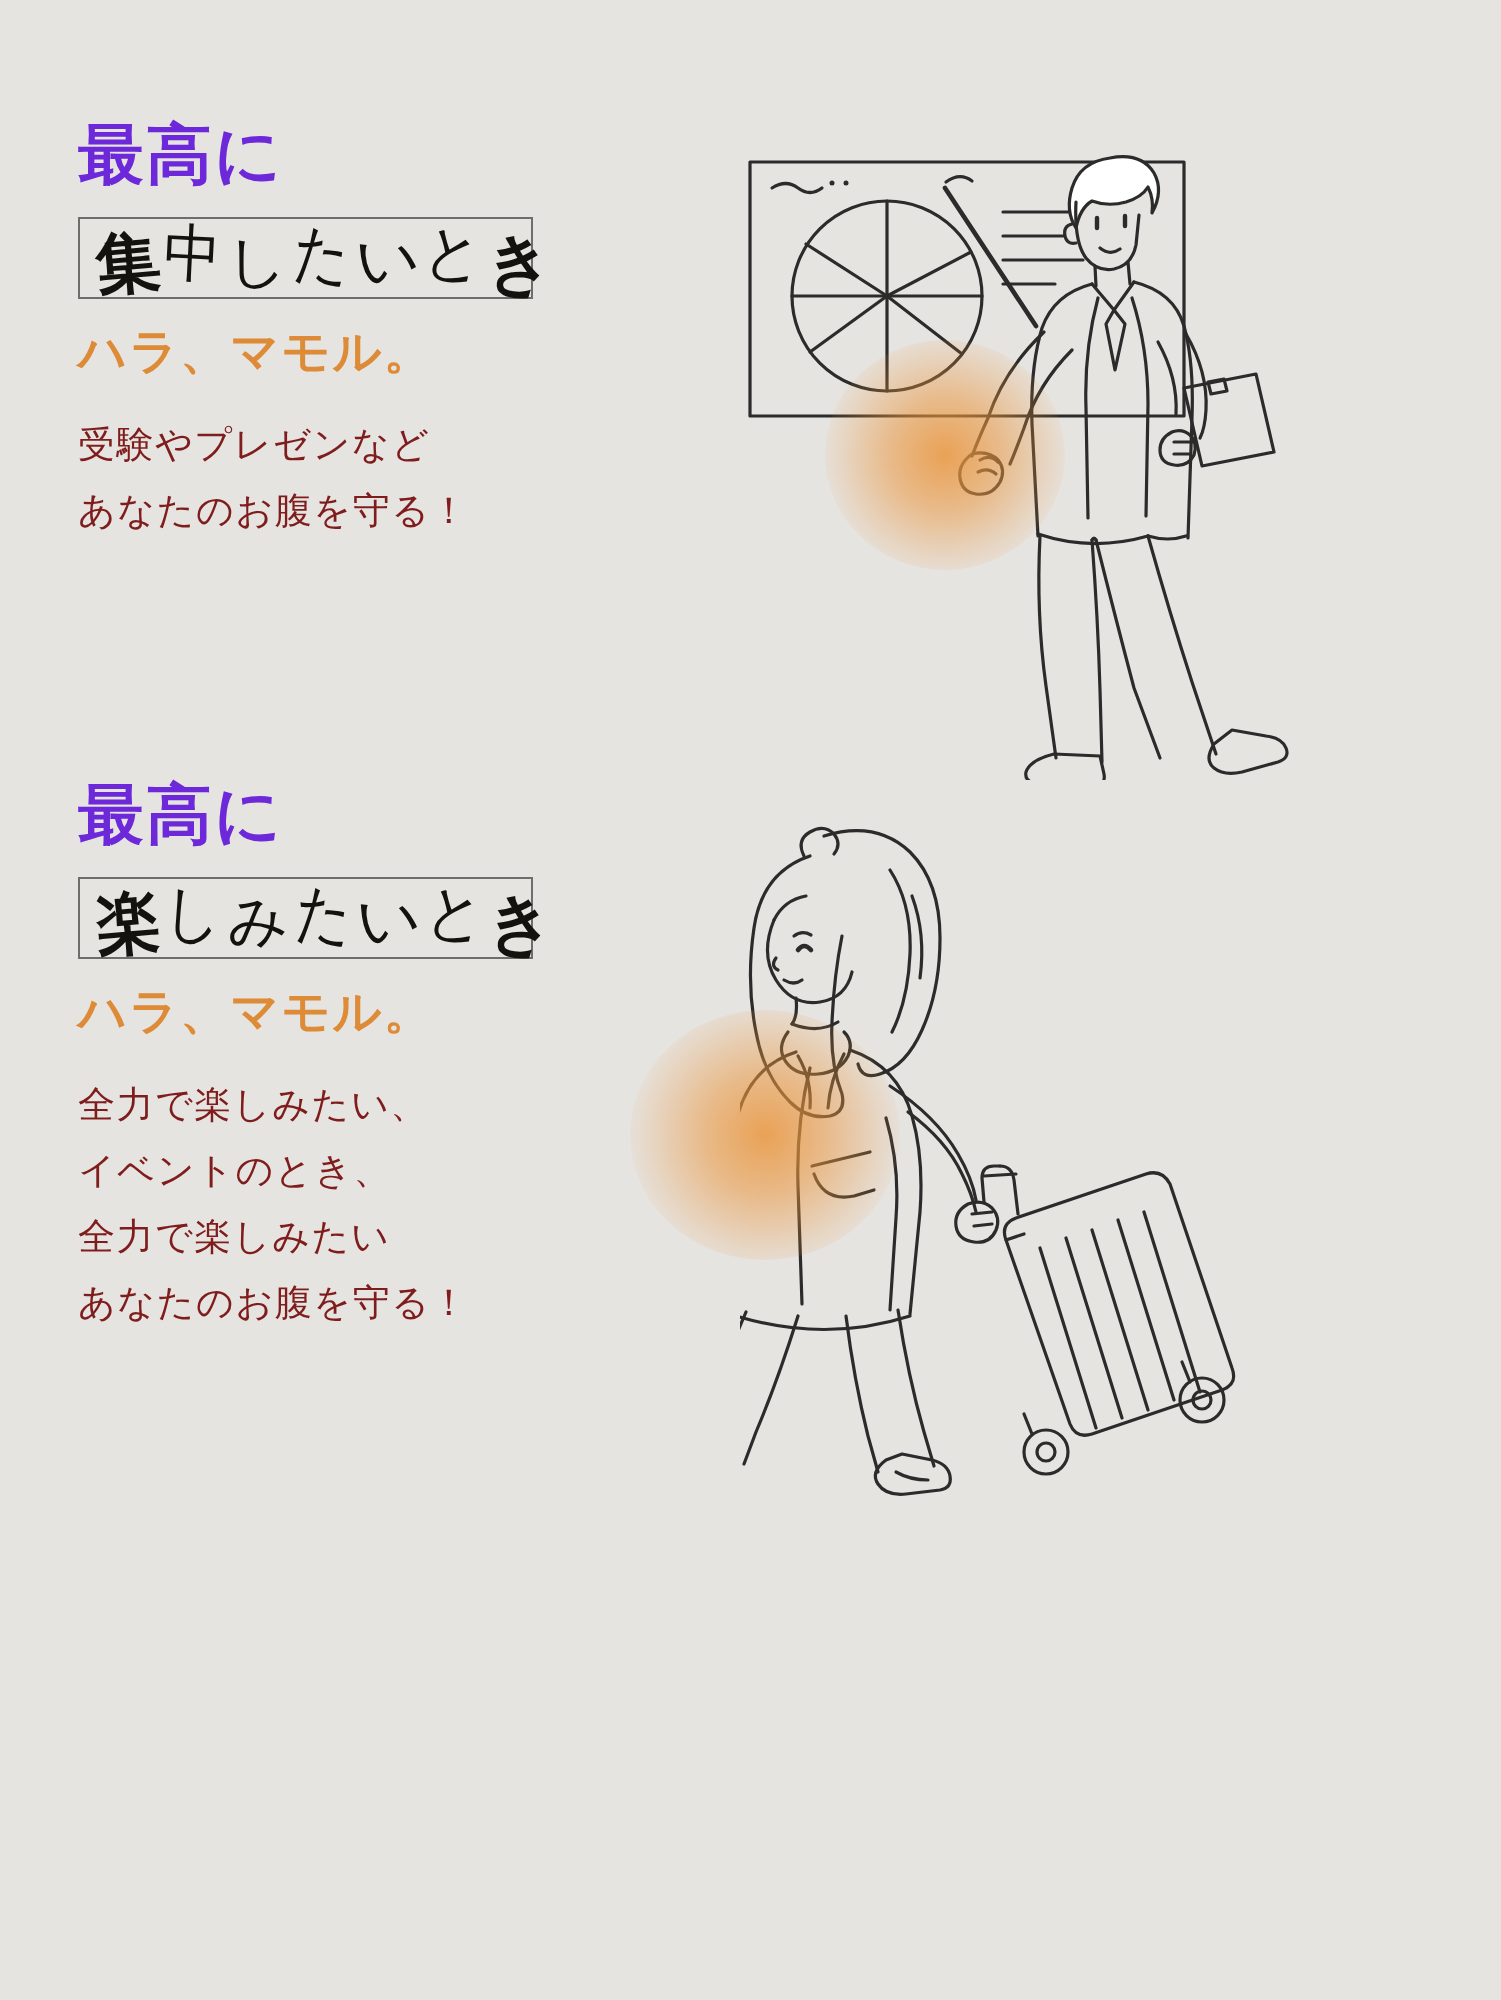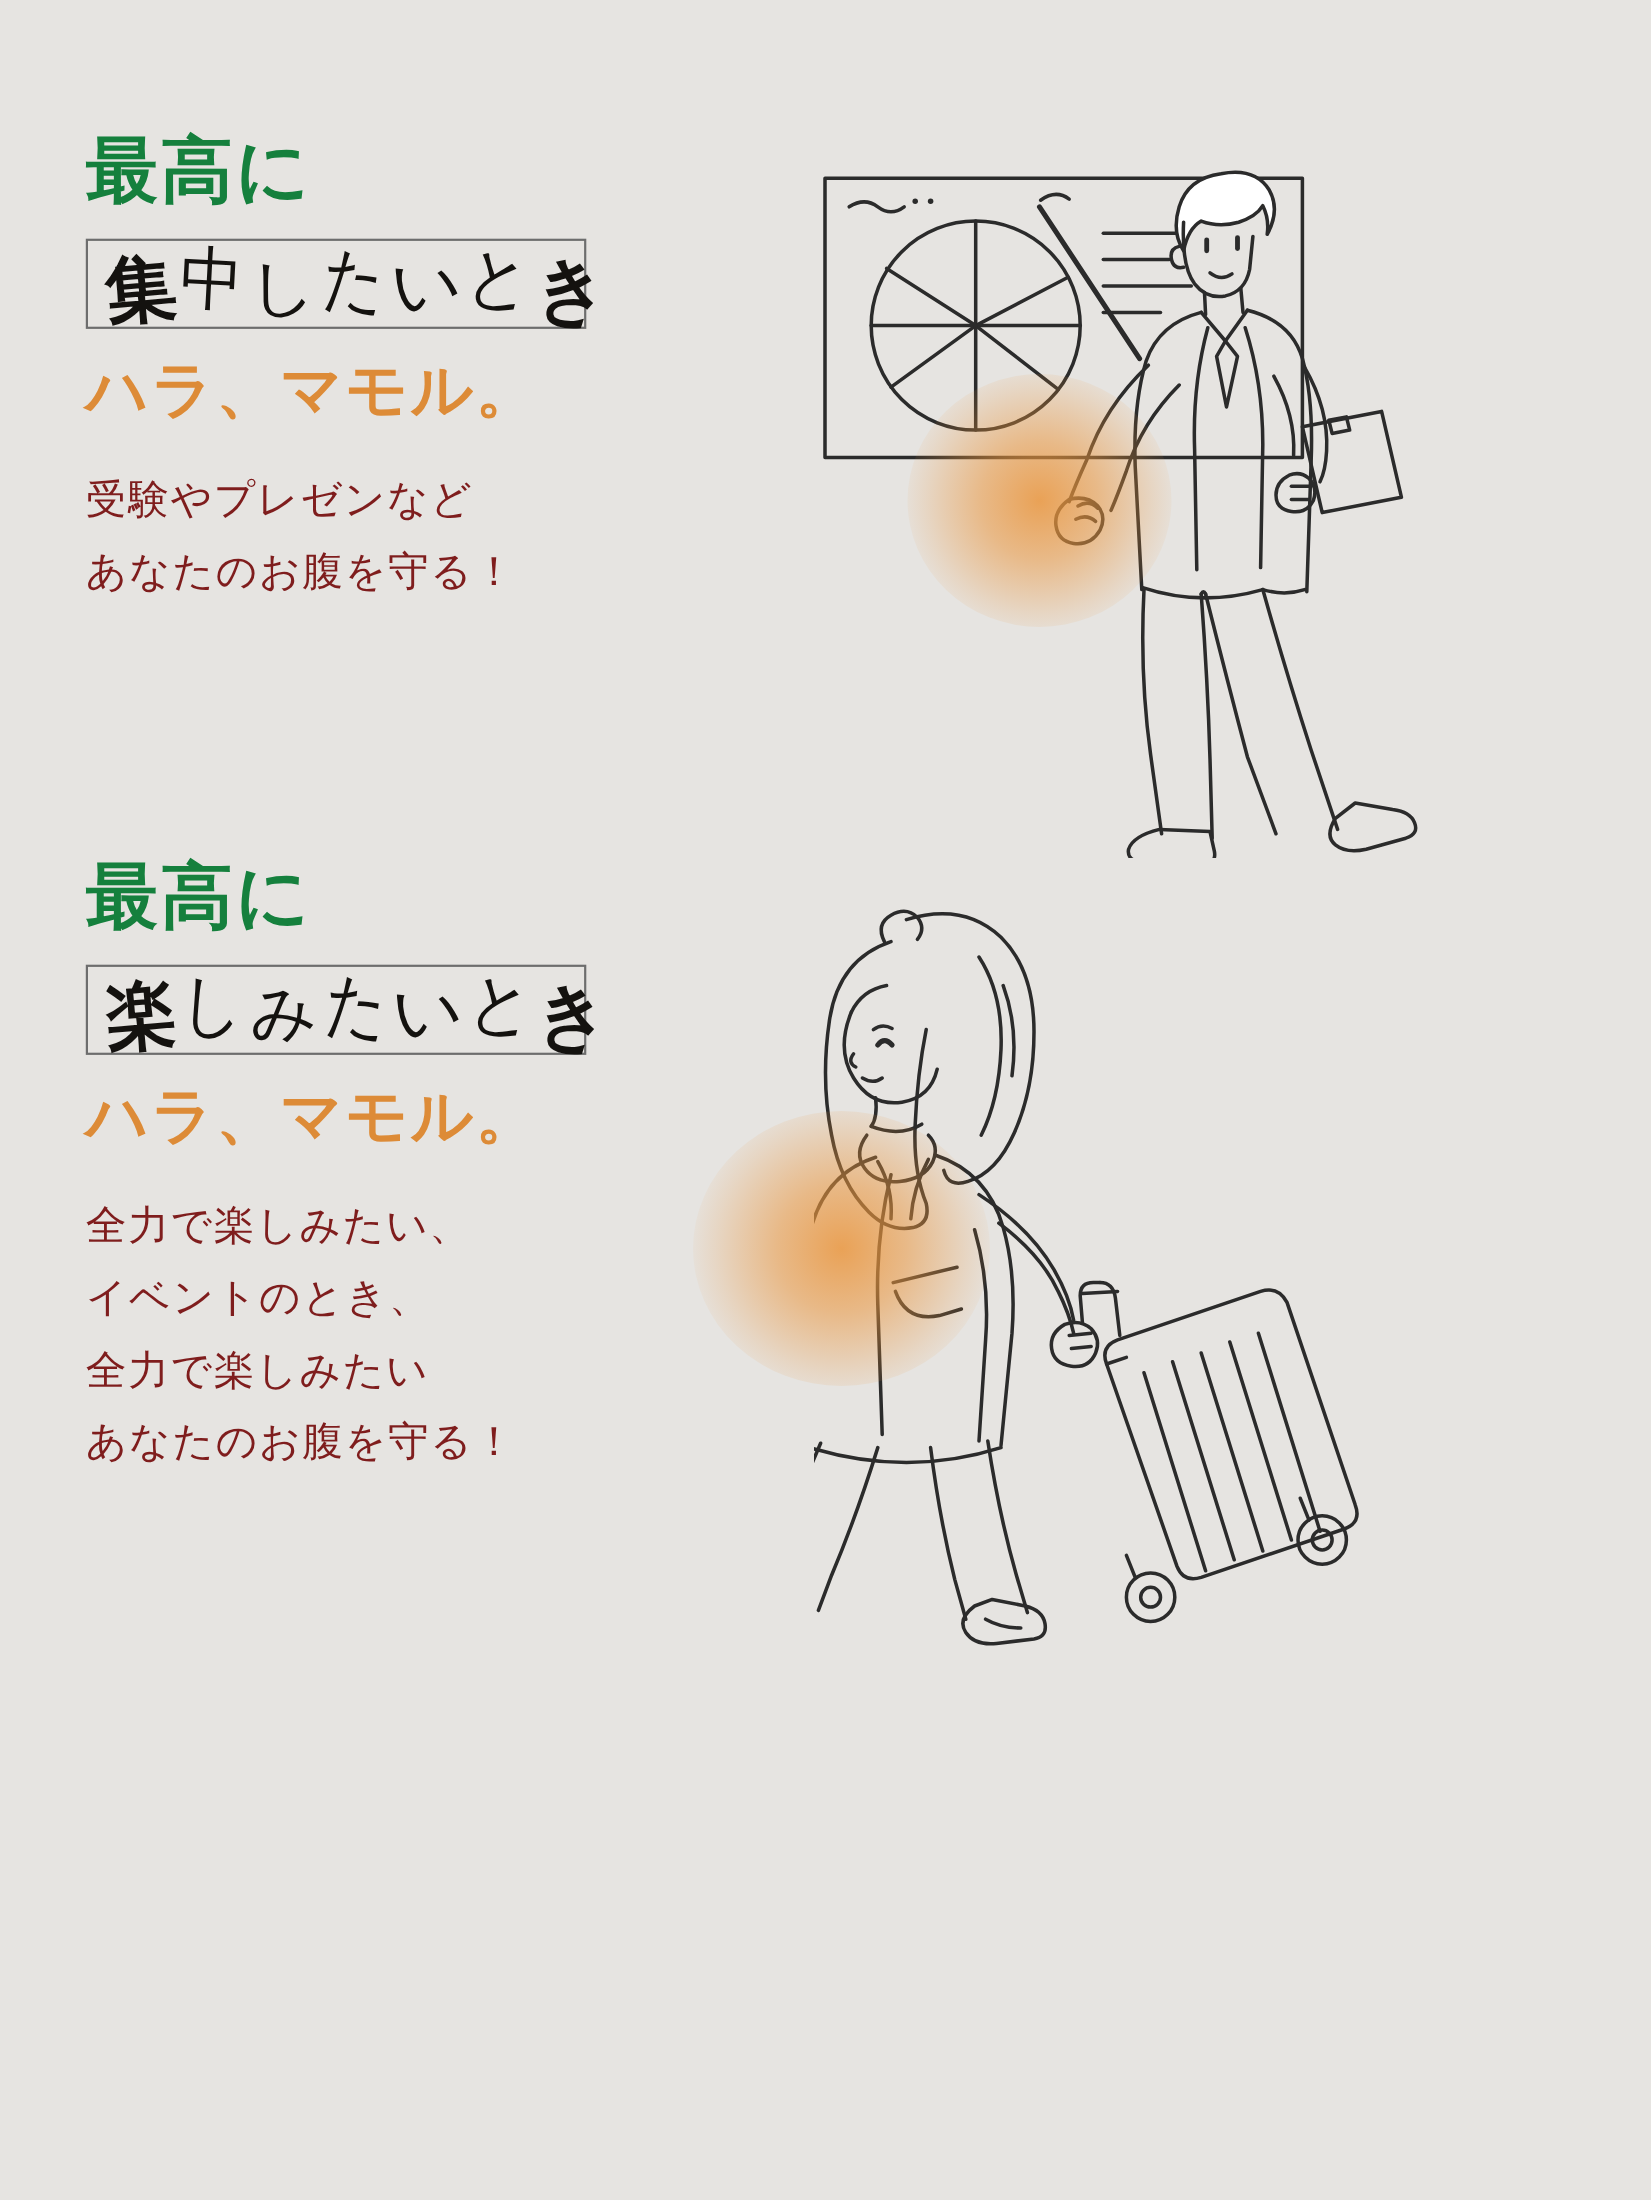--- a/index.html
+++ b/index.html
@@ -40,21 +40,21 @@
 
   .illo-col {
     position: absolute;
     top: 0;
   }
 
   
   .headline {
     font-size: 66px;
     font-weight: 700;
-    color: #15803d;
+    color: #6d28d9;
     letter-spacing: 2px;
     line-height: 1.05;
     margin: 0 0 28px 0;
     font-family: "DejaVu Sans", "Liberation Sans", sans-serif;
   }
 
   
   .hand-box {
     border: 2px solid #6d6d6d;
     width: 455px;
@@ -80,21 +80,21 @@
   }
   .hand-text .c1 { display:inline-block; transform: rotate(-5deg) translateY(6px) scale(1.08,1.12); font-weight:700; }
   .hand-text .c2 { display:inline-block; transform: rotate(3deg)  translateY(-3px) scale(0.95,1.05); }
   .hand-text .c3 { display:inline-block; transform: rotate(-2deg) translateY(4px) scale(1.0,0.95); }
   .hand-text .c4 { display:inline-block; transform: rotate(6deg)  translateY(-2px) scale(0.92,1.08); }
   .hand-text .c5 { display:inline-block; transform: rotate(-4deg) translateY(2px) scale(1.05,0.98); }
   .hand-text .c6 { display:inline-block; transform: rotate(2deg)  translateY(-4px) scale(0.98,1.04); }
 
   
   .brand {
-    font-size: 56px;
+    font-size: 48px;
     font-weight: 700;
     color: #dd8b37;
     letter-spacing: 2px;
     line-height: 1.1;
     margin: 0 0 34px 0;
     font-family: "DejaVu Sans", "Liberation Sans", sans-serif;
   }
 
   
   .body-copy {

